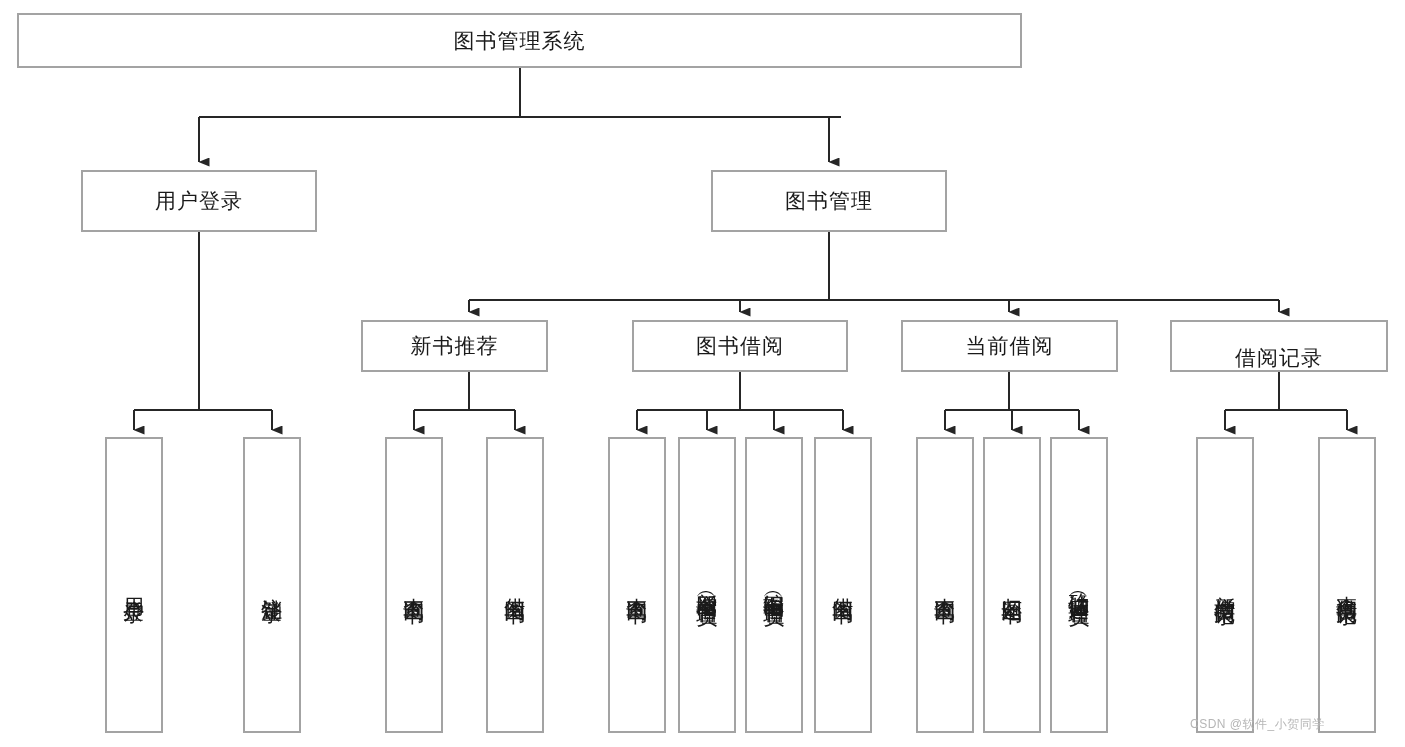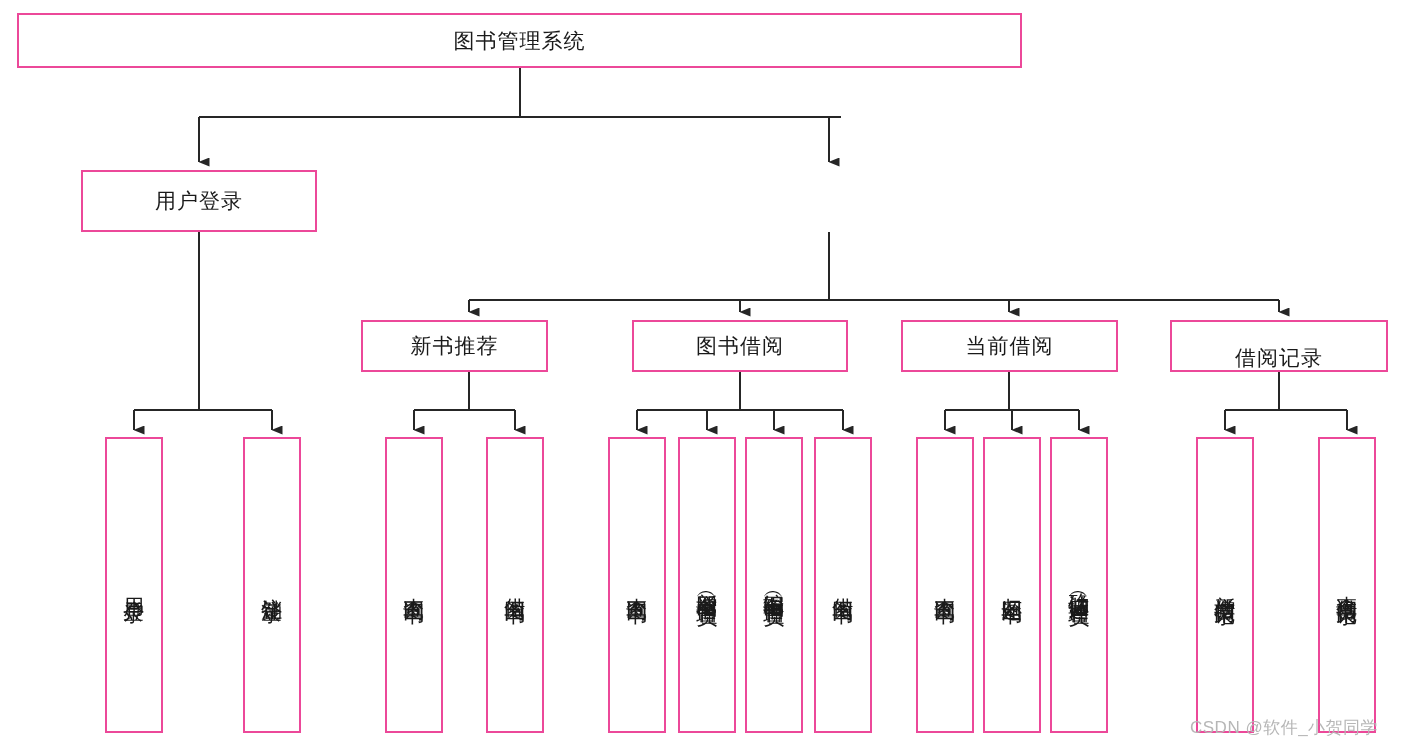--- a/index.html
+++ b/index.html
@@ -23,21 +23,21 @@
     left: 0;
     top: 0;
     width: 1405px;
     height: 747px;
     pointer-events: none;
   }
   .node {
     position: absolute;
     box-sizing: border-box;
     background: #ffffff;
-    border: 2px solid #ec4899;
+    border: 2px solid #a3a3a3;
     display: flex;
     align-items: center;
     justify-content: center;
     color: #1a1a1a;
   }
   .node.h {
     
   }
   .node.h .label {
     font-size: 21px;
@@ -54,21 +54,21 @@
     writing-mode: vertical-rl;
     text-orientation: upright;
     font-size: 21px;
     line-height: 1.22;
     letter-spacing: 2px;
     white-space: nowrap;
     text-align: center;
   }
   .watermark {
     position: absolute;
-    font-size: 17px;
+    font-size: 12px;
     color: #b6b6b6;
     letter-spacing: 0.5px;
     white-space: nowrap;
     user-select: none;
   }
 </style>
 </head>
 <body>
 
 <div id="canvas">
@@ -124,20 +124,23 @@
     </g>
   </svg>
 
   <div class="node h" id="node-root" style="left: 17px; top: 13px; width: 1005px; height: 55px;">
     <span class="label">图书管理系统</span>
   </div>
 
   <div class="node h" id="node-l2-0" style="left: 81px; top: 170px; width: 236px; height: 62px;">
     <span class="label">用户登录</span>
   </div>
+  <div class="node h" id="node-l2-1" style="left: 711px; top: 170px; width: 236px; height: 62px;">
+    <span class="label">图书管理</span>
+  </div>
 
   <div class="node h" id="node-l3-0" style="left: 361px; top: 320px; width: 187px; height: 52px;">
     <span class="label">新书推荐</span>
   </div>
   <div class="node h" id="node-l3-1" style="left: 632px; top: 320px; width: 216px; height: 52px;">
     <span class="label">图书借阅</span>
   </div>
   <div class="node h" id="node-l3-2" style="left: 901px; top: 320px; width: 217px; height: 52px;">
     <span class="label">当前借阅</span>
   </div>

